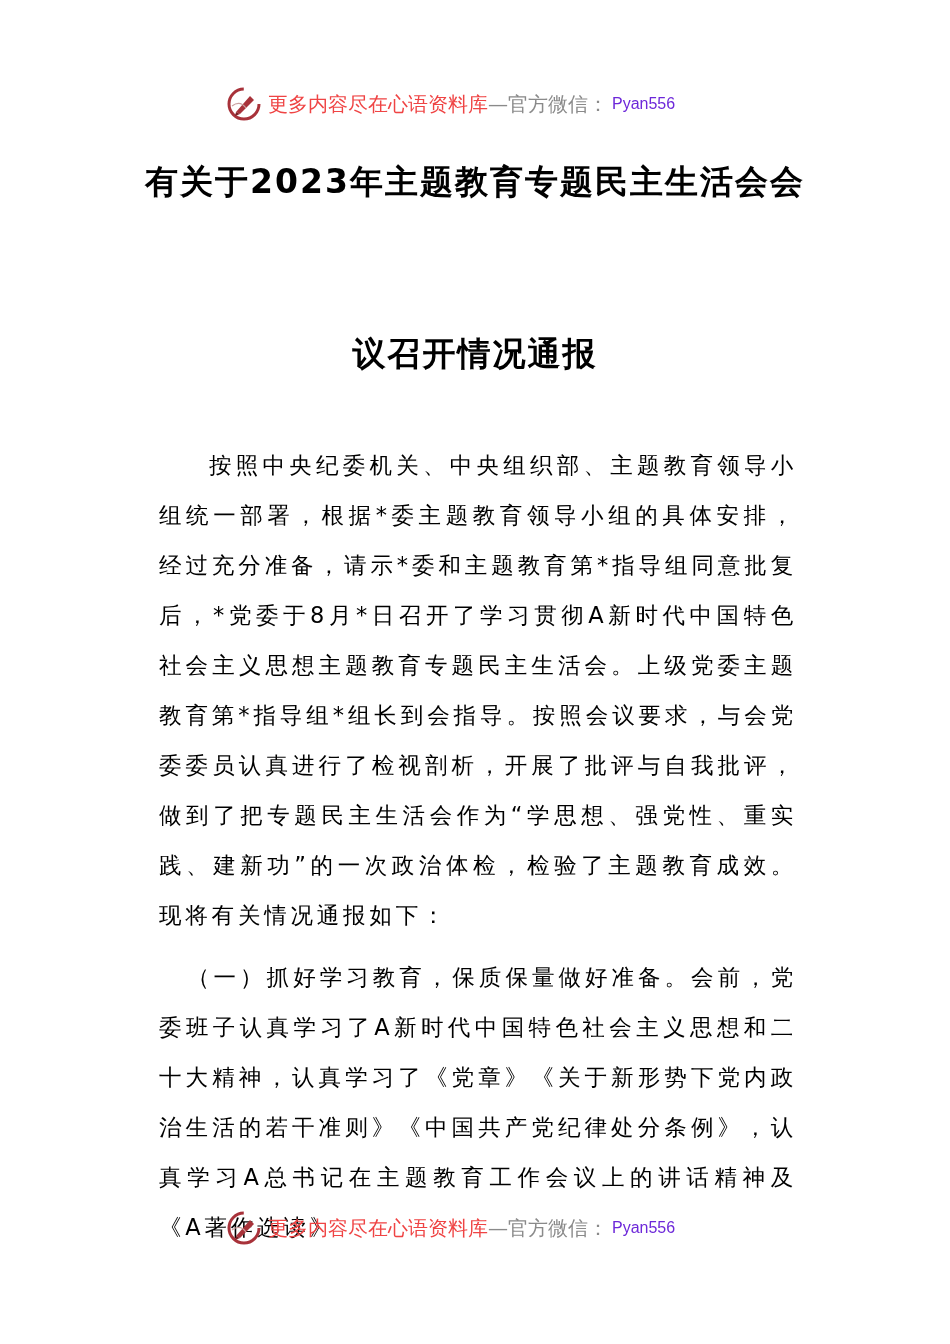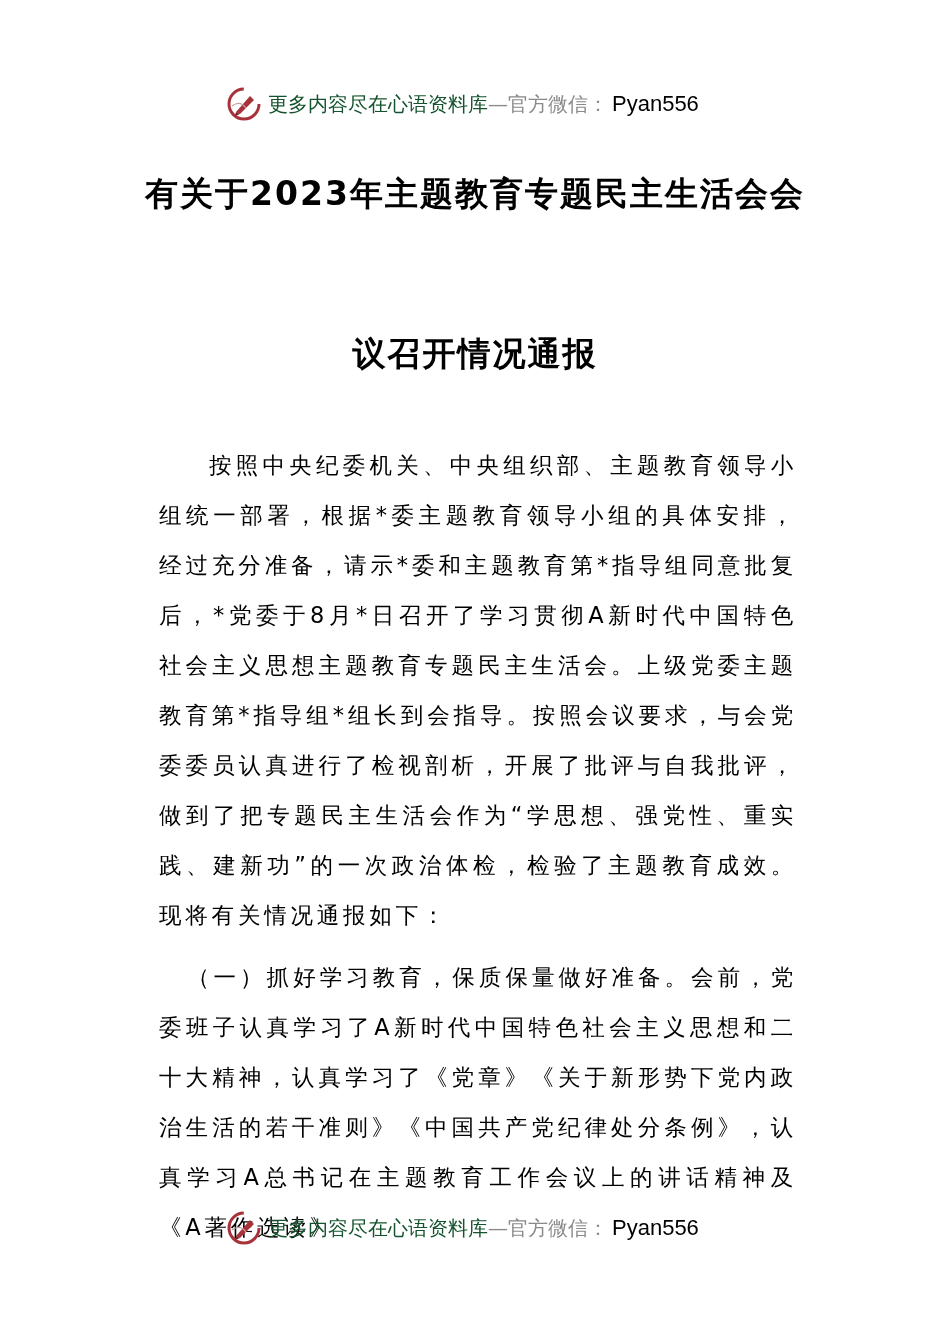--- a/index.html
+++ b/index.html
@@ -1,25 +1,25 @@
 <!DOCTYPE html>
 <html><head>
 <meta charset="utf-8">
 <style>
   html, body { margin: 0; padding: 0; background: #ffffff; }
   body { width: 950px; height: 1344px; position: relative; overflow: hidden; font-family: "DejaVu Sans", sans-serif; color: #000; }
   .banner { position: absolute; left: 226px; height: 40px; display: flex; align-items: center; white-space: nowrap; }
   .banner.top { top: 84px; }
   .banner.bottom { top: 1208px; }
   .banner .logo { width: 36px; height: 36px; margin-right: 6px; }
-  .banner .b-red { color: #14532d; font-family: "DejaVu Serif", serif; font-size: 20px; letter-spacing: 0px; }
+  .banner .b-red { color: #ef4444; font-family: "DejaVu Serif", serif; font-size: 20px; letter-spacing: 0px; }
   .banner .b-gray { color: #8a8a8a; font-family: "DejaVu Serif", serif; font-size: 20px; }
-  .banner .b-id { color: #000000; font-family: "Liberation Sans", sans-serif; font-size: 22px; margin-left: 4px; }
+  .banner .b-id { color: #6d28d9; font-family: "Liberation Sans", sans-serif; font-size: 16px; margin-left: 4px; }
   .title { position: absolute; left: 0; width: 950px; text-align: center; font-family: "DejaVu Sans", sans-serif; font-weight: bold; font-size: 33px; letter-spacing: 2px; }
-  .title.l1 { top: 172px; }
+  .title.l1 { top: 160px; }
   .title.l2 { top: 308px; margin-top: 24px; }
   .body-text { position: absolute; left: 147px; width: 662px; top: 428px; font-family: "DejaVu Sans", sans-serif; font-size: 22.5px; line-height: 50px; letter-spacing: 3.8px; text-align: justify; }
   .body-text p { margin: 12px; }
   .indent { text-indent: 50px; }
   .heading-indent { text-indent: 50px; }
   .sub-indent { text-indent: 28px; }
 </style>
 </head>
 <body>
 

